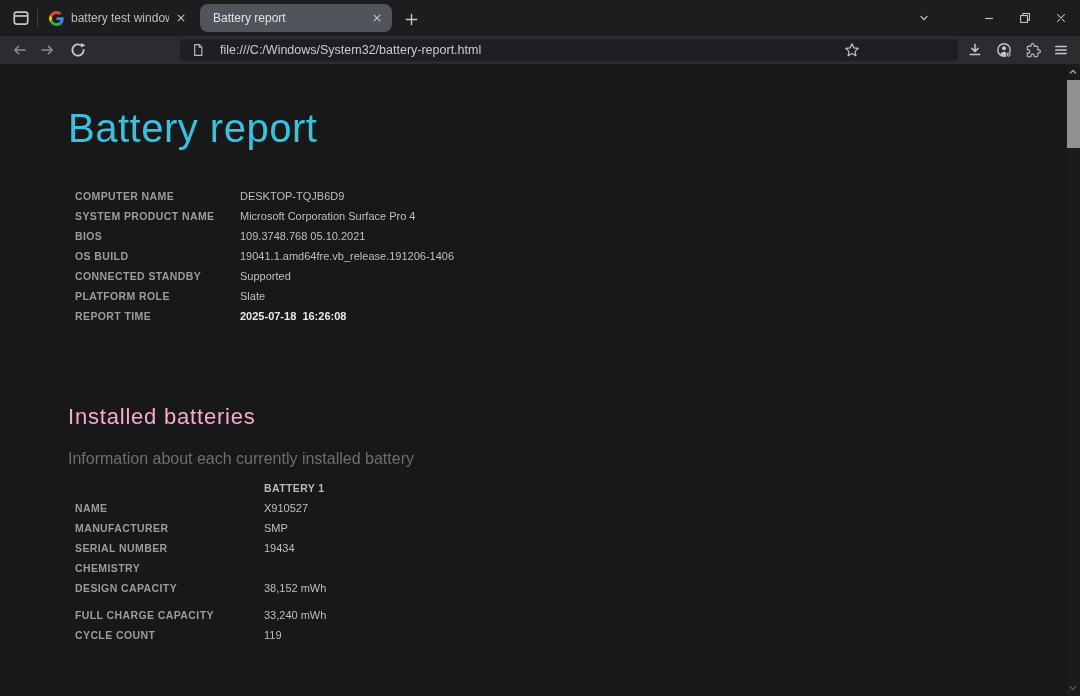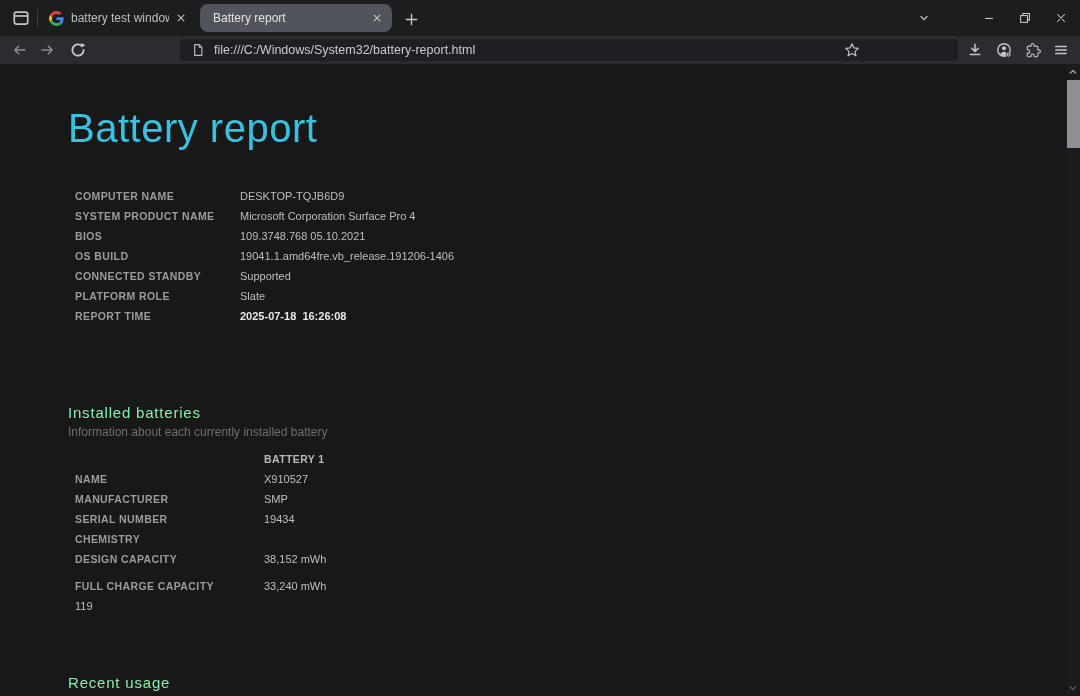--- a/index.html
+++ b/index.html
@@ -27,39 +27,39 @@
   .wc-close { left:1041px; }
 
   
   .toolbar { position:absolute; top:36px; left:0; width:1080px; height:28px; background:#2B2C2F; }
   .nav-btn { position:absolute; top:2px; width:24px; height:24px; }
   .btn-back { left:7px; color:#8A8D90; }
   .btn-forward { left:36px; color:#8A8D90; }
   .btn-refresh { left:66px; color:#C7C9CC; }
   .urlbar { position:absolute; left:180px; top:3px; width:778px; height:22px; background:#1E1F23; border-radius:4px; display:flex; align-items:center; cursor:text; }
   .page-icon { width:14px; height:14px; margin-left:11px; color:#B9BBBE; flex:0 0 auto; }
-  .url-text { margin-left:9px; font-size:12.5px; color:#CACBCD; white-space:nowrap; overflow:hidden; flex:1 1 auto; }
+  .url-text { margin-left:15px; font-size:12.5px; color:#CACBCD; white-space:nowrap; overflow:hidden; flex:1 1 auto; }
   .star-btn { position:absolute; left:662px; top:1px; width:20px; height:20px; color:#C0C2C5; }
   .tool-right { position:absolute; top:2px; width:24px; height:24px; color:#C3C5C8; }
   .btn-download { left:963px; }
   .btn-profile { left:992px; }
   .btn-extensions { left:1021px; }
   .btn-menu { left:1049px; }
 
   
   .content { position:absolute; top:64px; left:0; width:1080px; height:632px; background:#181818; overflow:hidden; }
   .report-title { margin:36px 0 0 68px; font-size:40px; line-height:56px; font-weight:300; letter-spacing:0.5px; color:#38C2DF; }
   .info-table { margin:30px 0 0 75px; }
   .row { display:grid; grid-template-columns:165px auto; height:20px; line-height:20px; }
   .bat-row { grid-template-columns:189px auto; }
   .lbl { font-size:10.5px; font-weight:bold; letter-spacing:0.4px; color:#9C9C9C; align-self:center; }
   .val { font-size:11px; color:#BFBFBF; white-space:pre; }
   .val-strong { font-weight:bold; color:#E8E8E8; }
-  .section-h { margin:78px 0 0 68px; font-size:15px; font-weight:400; letter-spacing:0.8px; color:#86efac; }
-  .section-sub { margin:4px 0 0 68px; font-size:12px; color:#6C6F6F; }
+  .section-h { margin:78px 0 0 68px; font-size:22px; font-weight:400; letter-spacing:0.8px; color:#f9a8d4; }
+  .section-sub { margin:20px 0 0 68px; font-size:16px; color:#6C6F6F; }
   .bat-table { margin:10px 0 16px 75px; }
   .col-h { font-size:10.5px; font-weight:bold; letter-spacing:0.4px; color:#B9B9B9; }
   .gap-row { height:7px; }
   .recent-h { margin-top:58px; }
 
   
   .scrollbar { position:absolute; right:0; top:0; width:14px; height:632px; background:#1B1B1B; }
   .scroll-up { position:absolute; top:1px; left:0; width:14px; height:14px; color:#9B9DA0; }
   .scroll-thumb { position:absolute; top:16px; left:1px; width:13px; height:68px; background:#8E9093; cursor:pointer; }
   .scroll-down { position:absolute; bottom:1px; left:0; width:14px; height:14px; color:#55575A; }
@@ -255,20 +255,21 @@
       <div class="row bat-row">
           <span class="lbl">DESIGN CAPACITY</span>
           <span class="val">38,152 mWh</span>
         </div>
       <div class="gap-row"></div>
       <div class="row bat-row">
           <span class="lbl">FULL CHARGE CAPACITY</span>
           <span class="val">33,240 mWh</span>
         </div>
       <div class="row bat-row">
+          <span class="lbl">CYCLE COUNT</span>
           <span class="val">119</span>
         </div>
     </div>
 
     <h2 class="section-h recent-h">Recent usage</h2>
 
     <div class="scrollbar">
       <span class="scroll-up">
         <svg width="14" height="14" viewBox="0 0 14 14">
             <path d="M4 8.5 L7 5.5 L10 8.5" fill="none" stroke="currentColor" stroke-width="1.5"></path>

